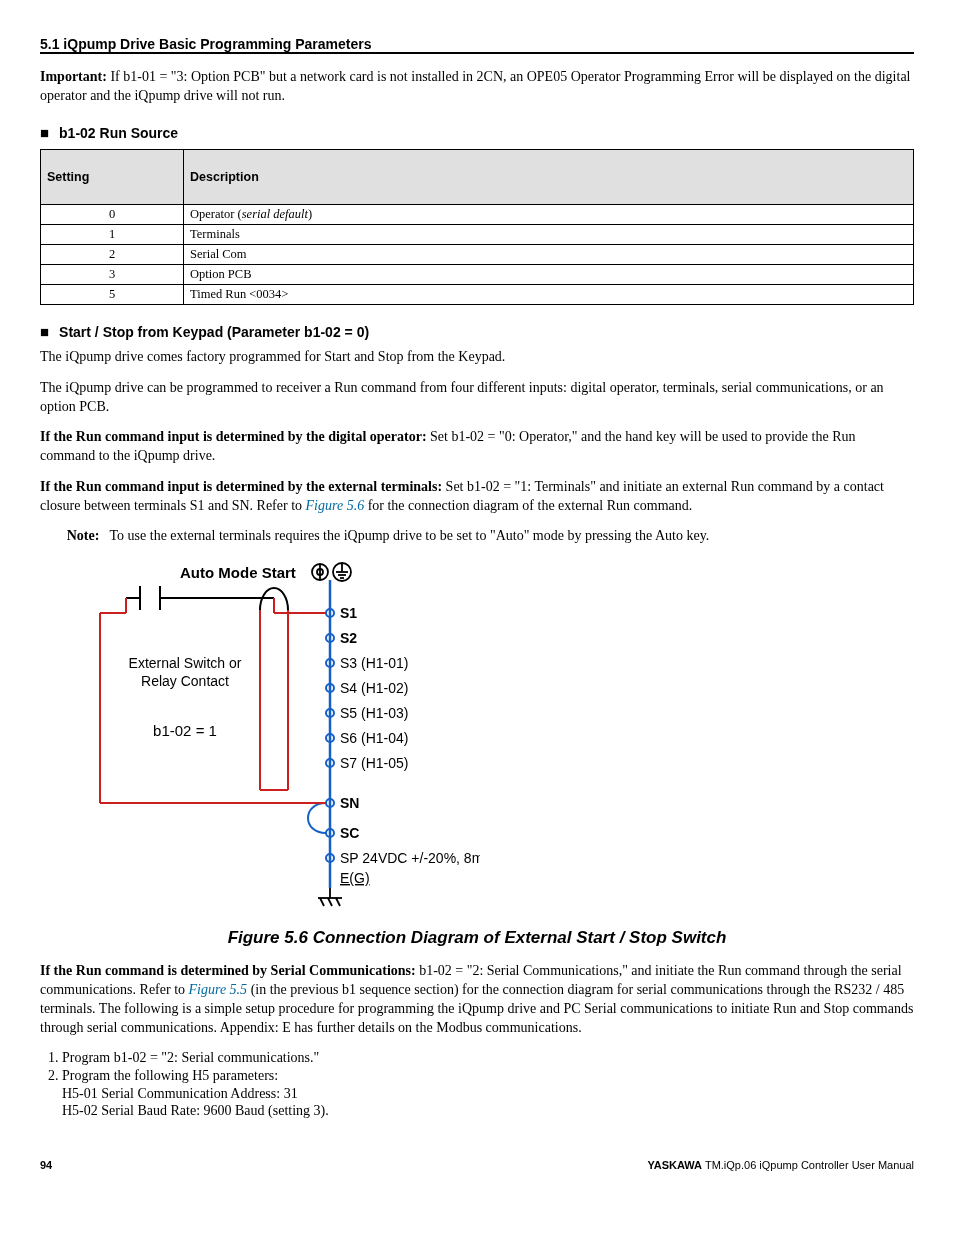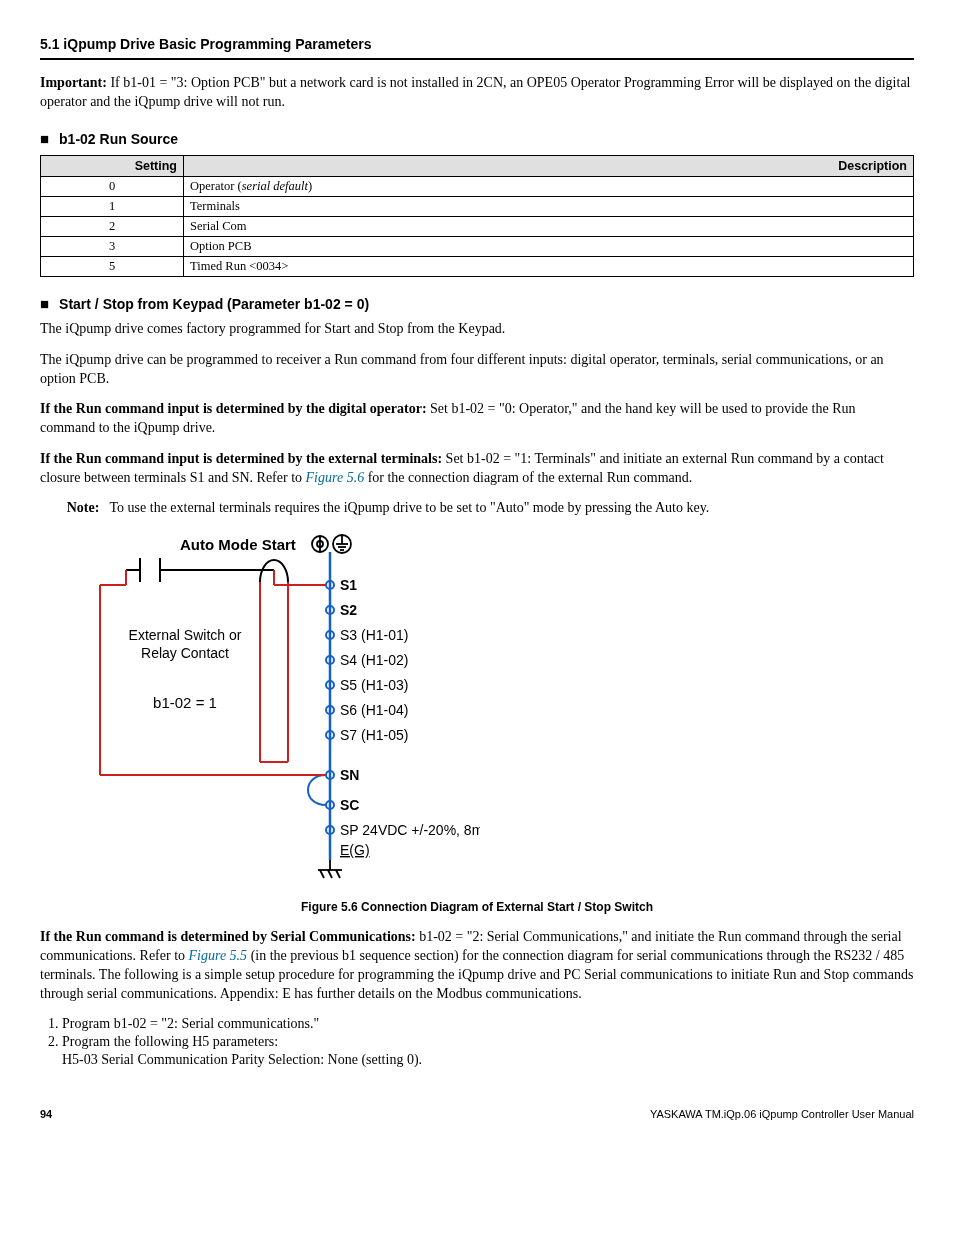--- a/index.html
+++ b/index.html
@@ -9,21 +9,20 @@
     margin: 0;
     padding: 36px 40px 30px 40px;
     width: 954px;
     box-sizing: border-box;
     background: #fff;
   }
   .section-header {
     font-family: Arial, Helvetica, sans-serif;
     font-weight: bold;
     font-size: 14px;
-    padding-bottom: 6px;
     border-bottom: 2px solid #000;
     margin-bottom: 14px;
   }
   p { margin: 0 0 12px 0; line-height: 1.35; }
   .bold { font-weight: bold; }
   .italic { font-style: italic; }
   .h2 {
     font-family: Arial, Helvetica, sans-serif;
     font-weight: bold;
     font-size: 14px;
@@ -34,54 +33,55 @@
     width: 100%;
     border-collapse: collapse;
     margin: 6px 0 14px 0;
     font-size: 12.5px;
   }
   table.settings th {
     background: #e0e0e0;
     font-family: Arial, Helvetica, sans-serif;
     font-weight: bold;
     border: 1px solid #000;
-    padding: 3px 6px;
-    text-align: right;
+    padding: 20px 6px;
+    text-align: left;
   }
   table.settings td {
     border: 1px solid #000;
     padding: 2px 6px;
     font-family: "Times New Roman", Times, serif;
   }
   table.settings td.c { text-align: center; width: 130px; }
   .note-row { margin: 4px 0 14px 20px; }
   .note-label { font-weight: bold; display: inline-block; width: 46px; vertical-align: top; text-align: center; }
   .note-text { display: inline-block; width: 800px; vertical-align: top; }
   .fig-caption {
     text-align: center;
     font-family: Arial, Helvetica, sans-serif;
     font-weight: bold;
-    font-size: 12px;
+    font-size: 17px;
     margin: 6px 0 14px 0;
+    font-style: italic;
   }
   .figure-wrap { text-align: left; margin: 10px 0 6px 0; }
   .link { color: #0369a1; font-style: italic; cursor: pointer; }
   ol.steps { margin: 4px 0 0 0; padding-left: 22px; }
   ol.steps li { margin-bottom: 2px; }
   .sublines { margin-left: 22px; }
   .sublines div { margin-bottom: 1px; }
   .footer {
     display: flex;
     justify-content: space-between;
     margin-top: 40px;
     font-size: 11px;
   }
   .footer .pg { font-family: Arial, Helvetica, sans-serif; font-weight: bold; font-size: 11px; }
   .footer .pub { font-family: Arial, Helvetica, sans-serif; }
-  .footer .pub .bold { font-weight: normal; }
+  .footer .pub .bold { font-weight: bold; }
   svg text { font-family: Arial, Helvetica, sans-serif; }
 </style>
 </head>
 <body>
 
 <div class="section-header">5.1  iQpump Drive Basic Programming Parameters</div>
 
 <p>
   <span class="bold">Important:</span><span> If b1-01 = "3: Option PCB" but a network card is not installed in 2CN, an OPE05 Operator Programming Error will be displayed on the digital operator and the iQpump drive will not run.</span>
 </p>
@@ -234,21 +234,22 @@
 
 <p>
   <span class="bold">If the Run command is determined by Serial Communications:</span><span> b1-02 = "2: Serial Communications," and initiate the Run command through the serial communications. Refer to </span><span class="link">Figure 5.5</span><span> (in the previous b1 sequence section) for the connection diagram for serial communications through the RS232 / 485 terminals. The following is a simple setup procedure for programming the iQpump drive and PC Serial communications to initiate Run and Stop commands through serial communications. Appendix: E  has further details on the Modbus communications.</span>
 </p>
 
 <ol class="steps">
   <li>Program b1-02 = "2: Serial communications."</li>
   <li>Program the following H5 parameters:</li>
 </ol>
 <div class="sublines">
-  <div>H5-03 Serial Communication Parity Selection: None (setting 0).</div>
+  <div>H5-01 Serial Communication Address: 31</div>
+  <div>H5-02 Serial Baud Rate: 9600 Baud (setting 3).</div>
 </div>
 
 <div class="footer">
   <span class="pg">94</span>
   <span class="pub">
     <span class="bold">YASKAWA</span><span> TM.iQp.06 iQpump Controller User Manual</span>
   </span>
 </div>
 
 </body></html>

